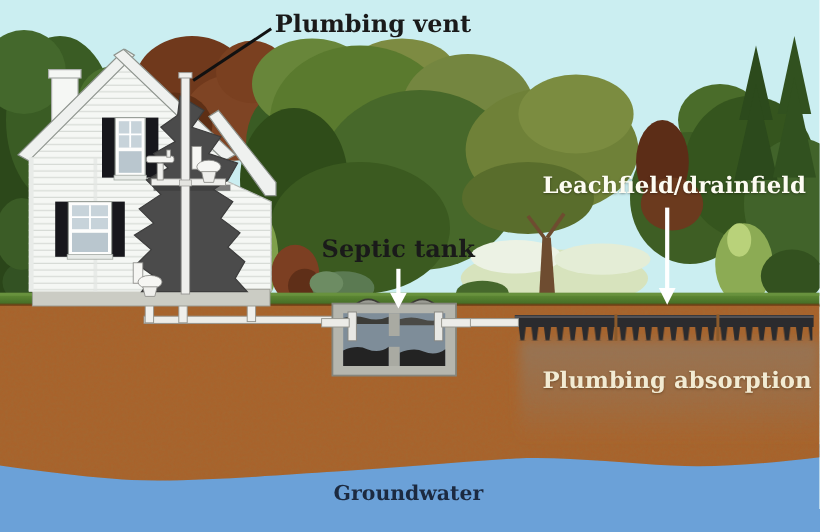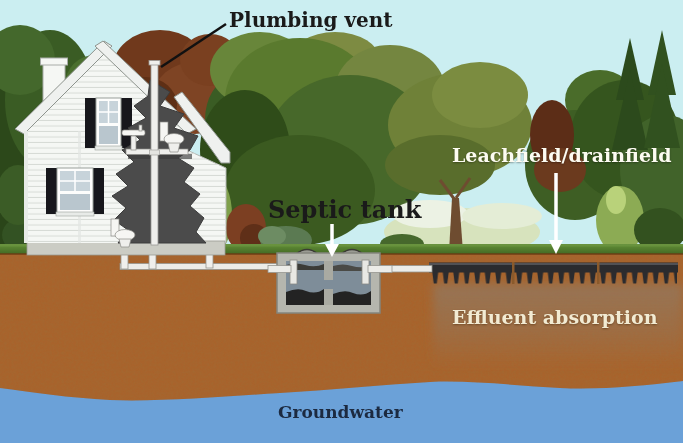--- a/index.html
+++ b/index.html
@@ -249,22 +249,22 @@
     <polygon points="325,244 339,244 332,257" fill="#ffffff"></polygon>
   </g>
   <g>
     <line x1="556" y1="173" x2="556" y2="242" stroke="#ffffff" stroke-width="3.5"></line>
     <polygon points="549,240 563,240 556,254" fill="#ffffff"></polygon>
   </g>
 </svg>
 
 <div class="lbl lbl-dark" style="left:229px;top:8px;font-size:20px;">Plumbing vent</div>
 
-<div class="lbl lbl-dark ctr" style="left:268px;top:195px;width:128px;font-size:24px;">Septic tank</div>
+<div class="lbl lbl-dark ctr" style="left:268px;top:195px;width:128px;font-size:20px;">Septic tank</div>
 
 <div class="lbl lbl-white ctr" style="left:452px;top:144px;width:215px;font-size:19px;">Leachfield/drainfield</div>
 
 <div class="lbl lbl-cream ctr" style="left:452px;top:306px;width:210px;font-size:19px;">
-  <div>Effluent absorption</div>
+  <div>Plumbing absorption</div>
 </div>
 
 <div class="lbl lbl-navy ctr" style="left:278px;top:402px;width:135px;font-size:17px;">Groundwater</div>
 </div>
 
 </body></html>

